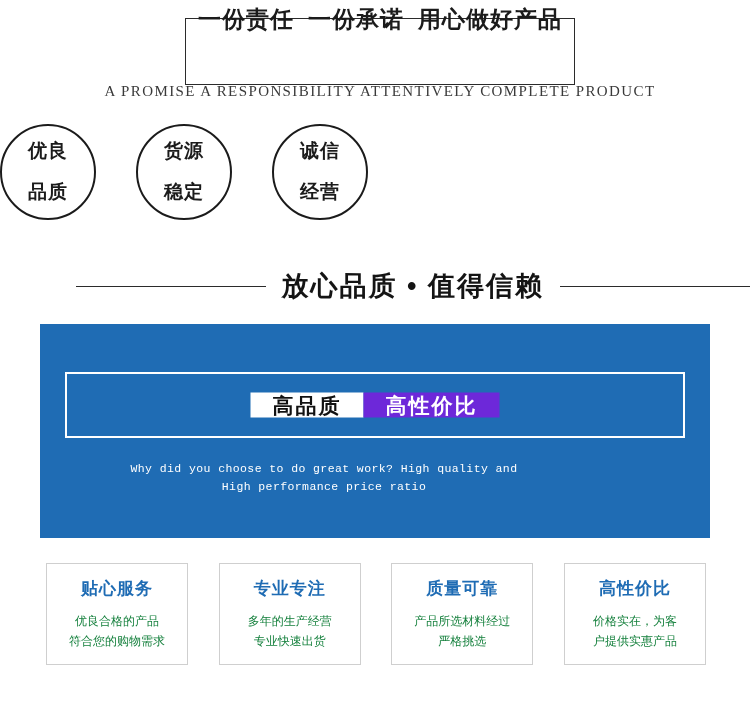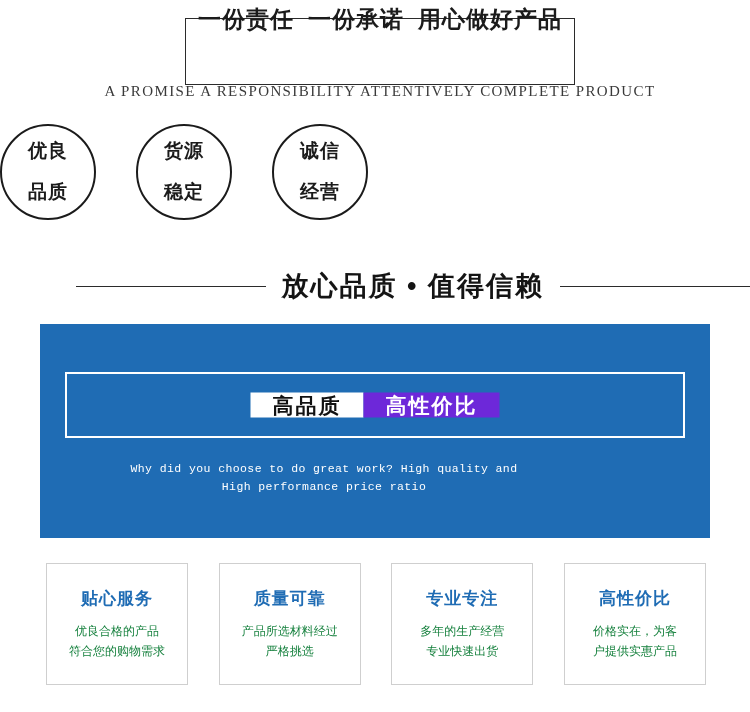--- a/index.html
+++ b/index.html
@@ -163,21 +163,21 @@
   .cards {
     position: absolute;
     left: 46px;
     top: 563px;
     width: 660px;
     display: flex;
     justify-content: space-between;
   }
   .card {
     width: 142px;
-    height: 122px;
+    height: 102px;
     border: 1px solid #cfcfcf;
     box-sizing: border-box;
     display: flex;
     flex-direction: column;
     align-items: center;
     justify-content: center;
     background: #ffffff;
   }
   .card-title {
     font-size: 17px;
@@ -247,33 +247,33 @@
 
 <div class="cards">
   <div class="card">
     <div class="card-title">贴心服务</div>
     <div class="card-desc">
       <div>优良合格的产品</div>
       <div>符合您的购物需求</div>
     </div>
   </div>
   <div class="card">
+    <div class="card-title">专业专注</div>
+    <div class="card-desc">
+      <div>多年的生产经营</div>
+      <div>专业快速出货</div>
+    </div>
+  </div>
+  <div class="card">
     <div class="card-title">质量可靠</div>
     <div class="card-desc">
       <div>产品所选材料经过</div>
       <div>严格挑选</div>
     </div>
   </div>
   <div class="card">
-    <div class="card-title">专业专注</div>
-    <div class="card-desc">
-      <div>多年的生产经营</div>
-      <div>专业快速出货</div>
-    </div>
-  </div>
-  <div class="card">
     <div class="card-title">高性价比</div>
     <div class="card-desc">
       <div>价格实在，为客</div>
       <div>户提供实惠产品</div>
     </div>
   </div>
 </div>
 
 </body></html>

